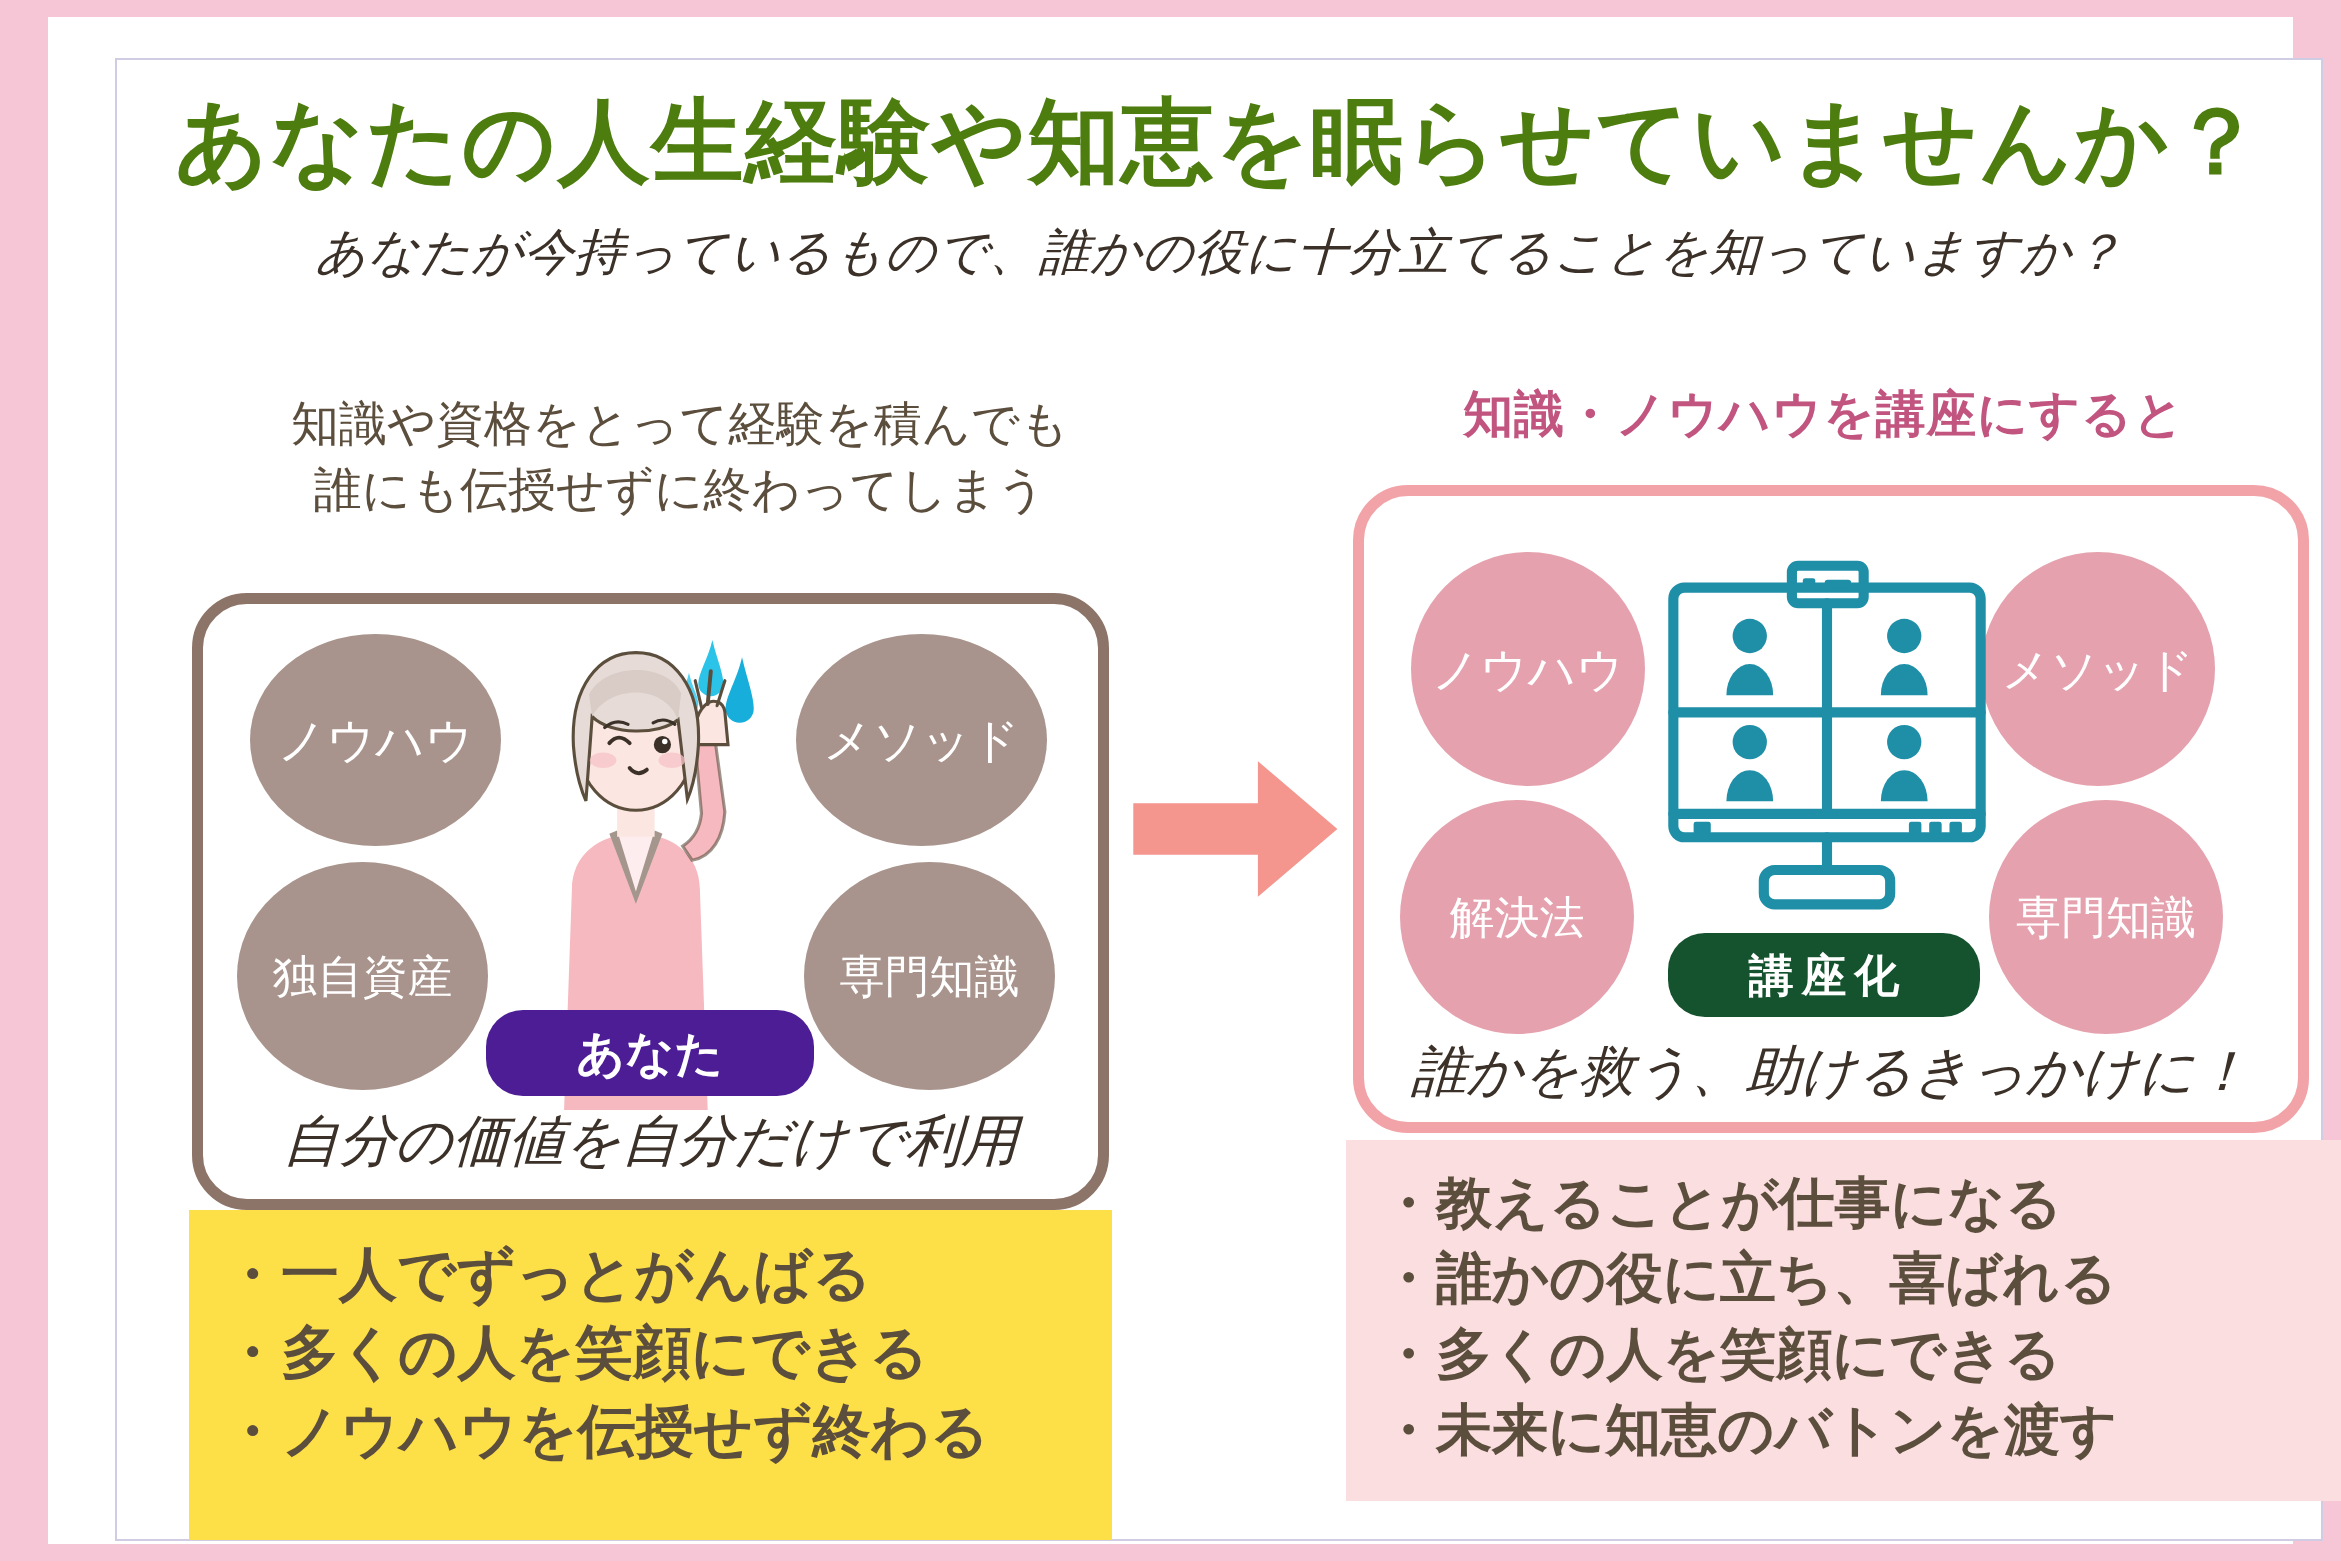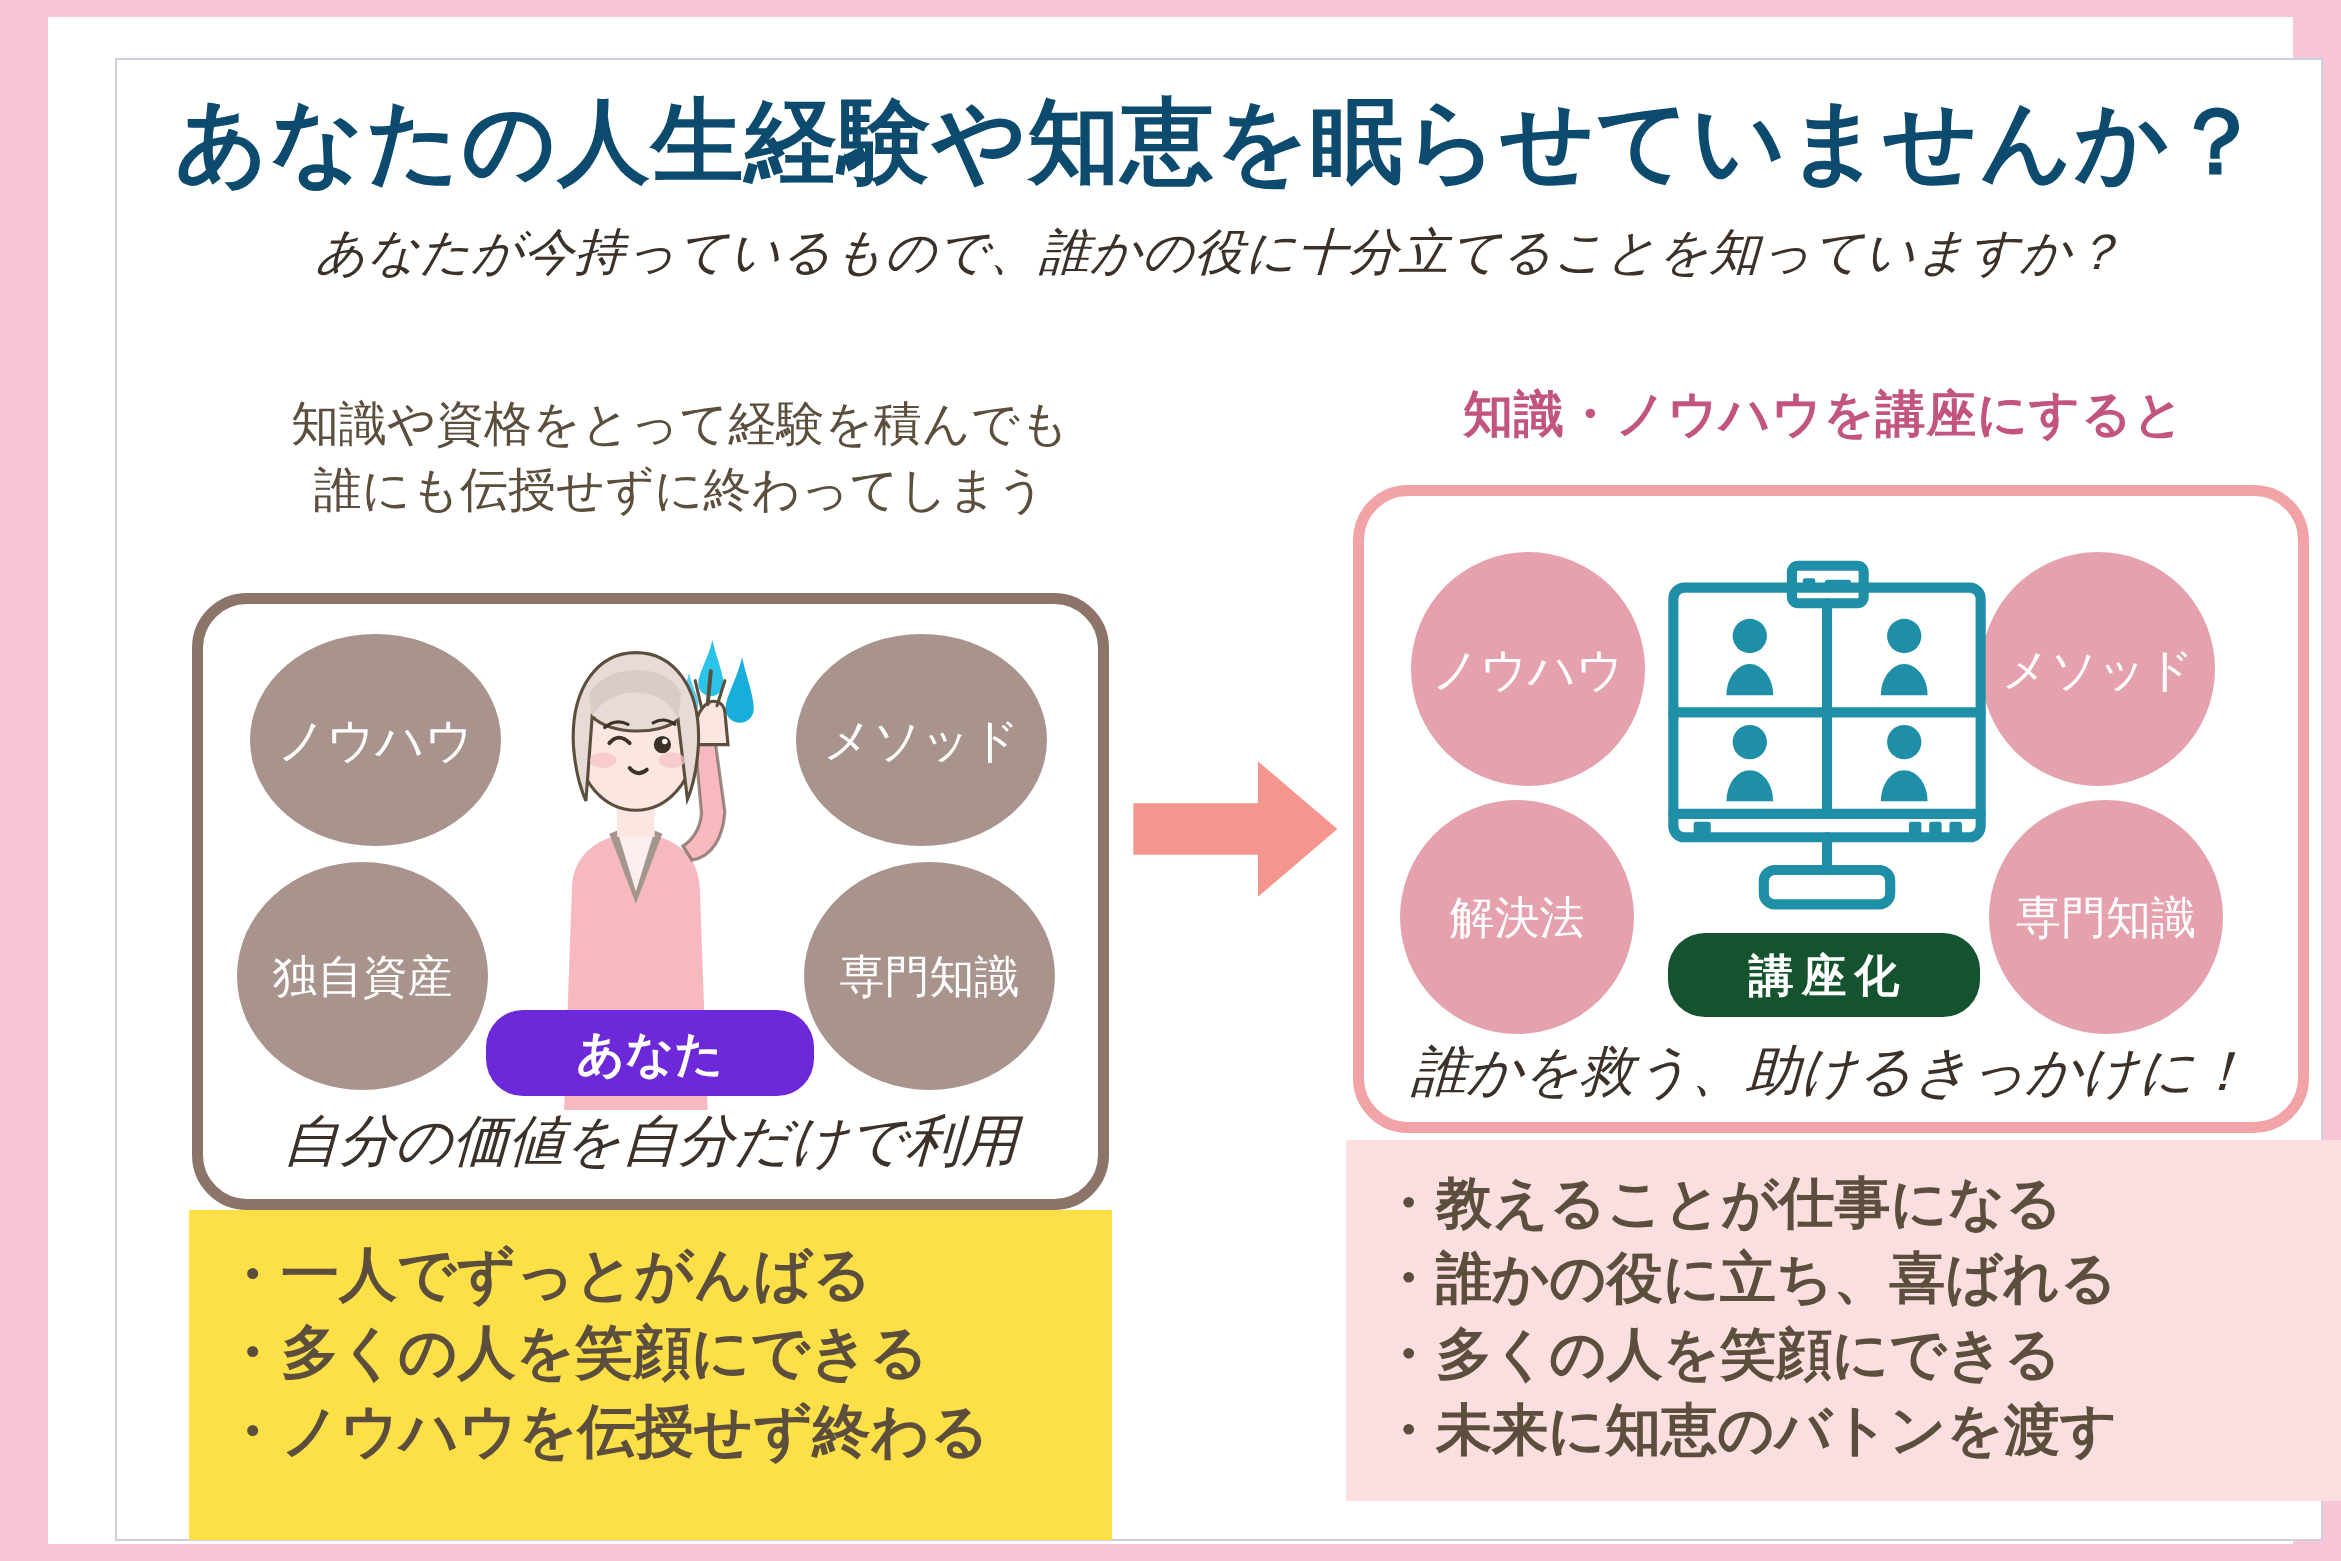--- a/index.html
+++ b/index.html
@@ -23,21 +23,21 @@
   #innerline{
     position:absolute;left:67px;top:41px;width:2208px;height:1483px;
     border:2.3px solid #CFCCE4;background:#FFFFFF;box-sizing:border-box;
   }
 
   
   .title{
     position:absolute;left:94px;top:77px;width:2155px;
     text-align:center;
     font-size:92px;line-height:1.05;
-    font-weight:700;color:#0c4a6e;
+    font-weight:700;color:#4d7c0f;
     letter-spacing:1.6px;
     white-space:nowrap;
   }
   .subtitle{
     position:absolute;left:94px;top:209px;width:2155px;
     text-align:center;
     font-size:50px;line-height:1.05;
     font-weight:400;color:#3B3128;
     font-family:"DejaVu Serif","Liberation Serif",serif;
     font-style:italic;
@@ -94,21 +94,21 @@
   #r-b3{left:36px;top:304px;width:234px;height:234px;font-size:45px;}
   #r-b4{left:625px;top:304px;width:234px;height:234px;font-size:45px;}
 
   
   .pill{
     position:absolute;display:flex;align-items:center;justify-content:center;
     color:#FFFFFF;font-weight:700;border-radius:37px;line-height:1;
   }
   #pill-you{
     left:283px;top:406px;width:328px;height:86px;
-    background:#6d28d9;font-size:48px;
+    background:#4c1d95;font-size:48px;
   }
   #pill-course{
     left:304px;top:437px;width:312px;height:84px;
     background:#14532d;font-size:45px;letter-spacing:7.8px;
     text-indent:7.8px;
   }
 
   
   .cap{
     position:absolute;width:100%;text-align:center;

